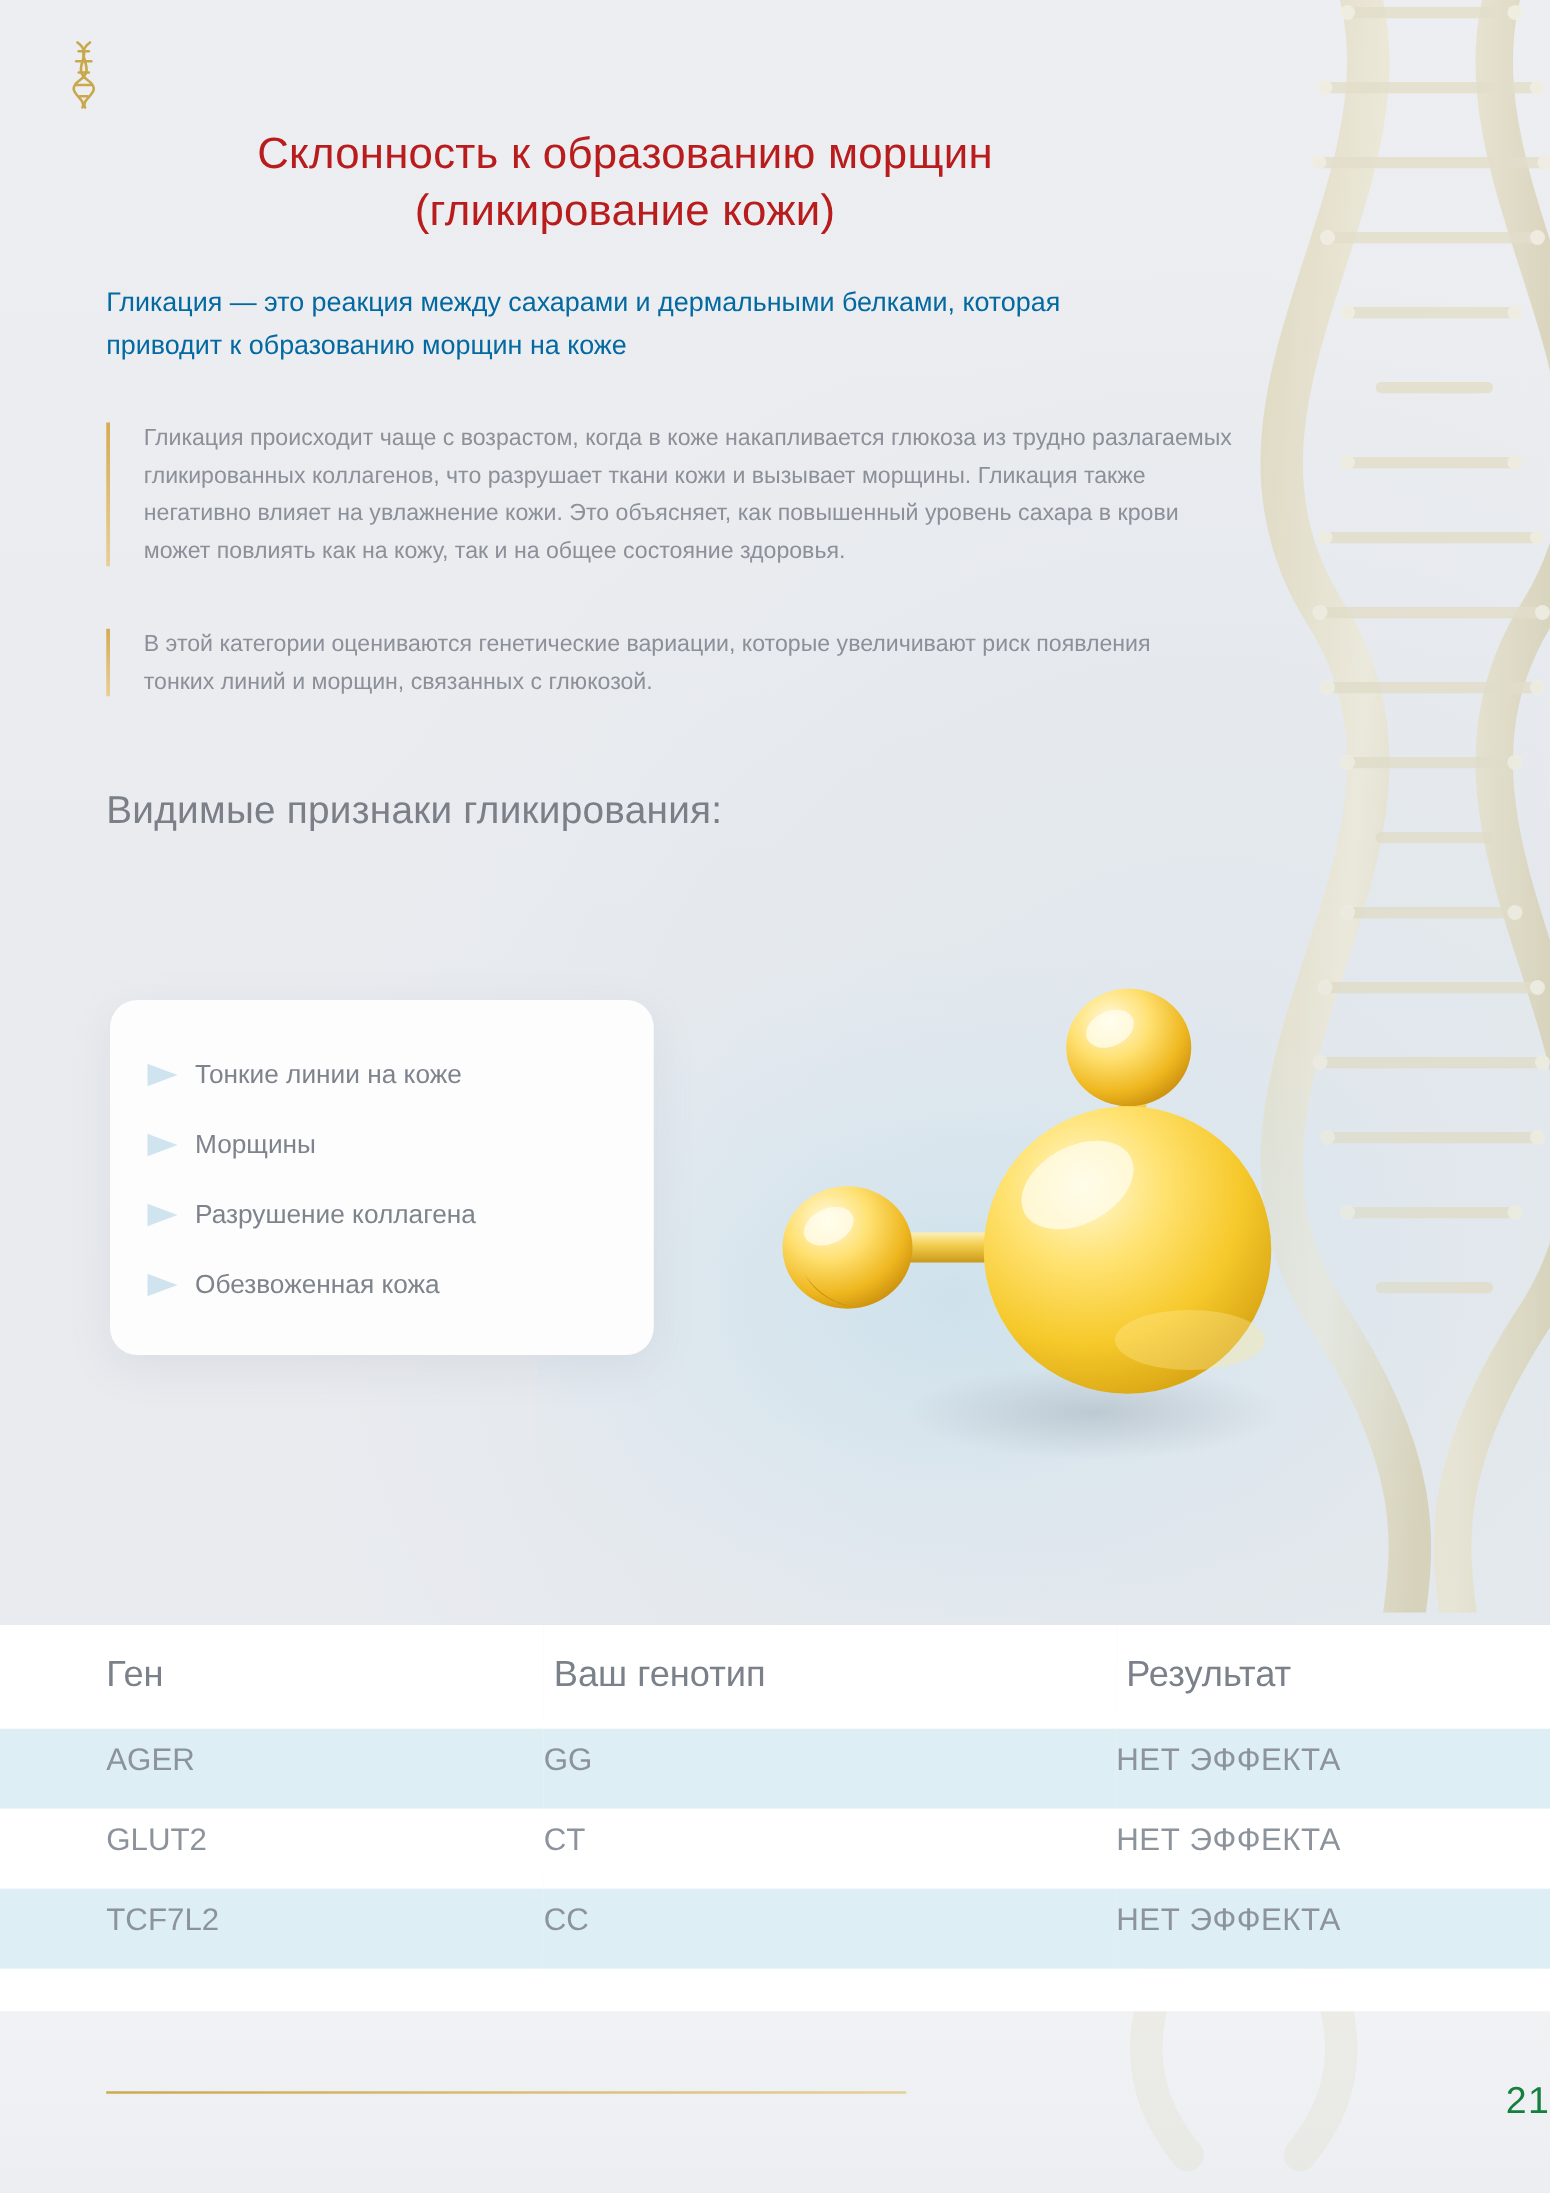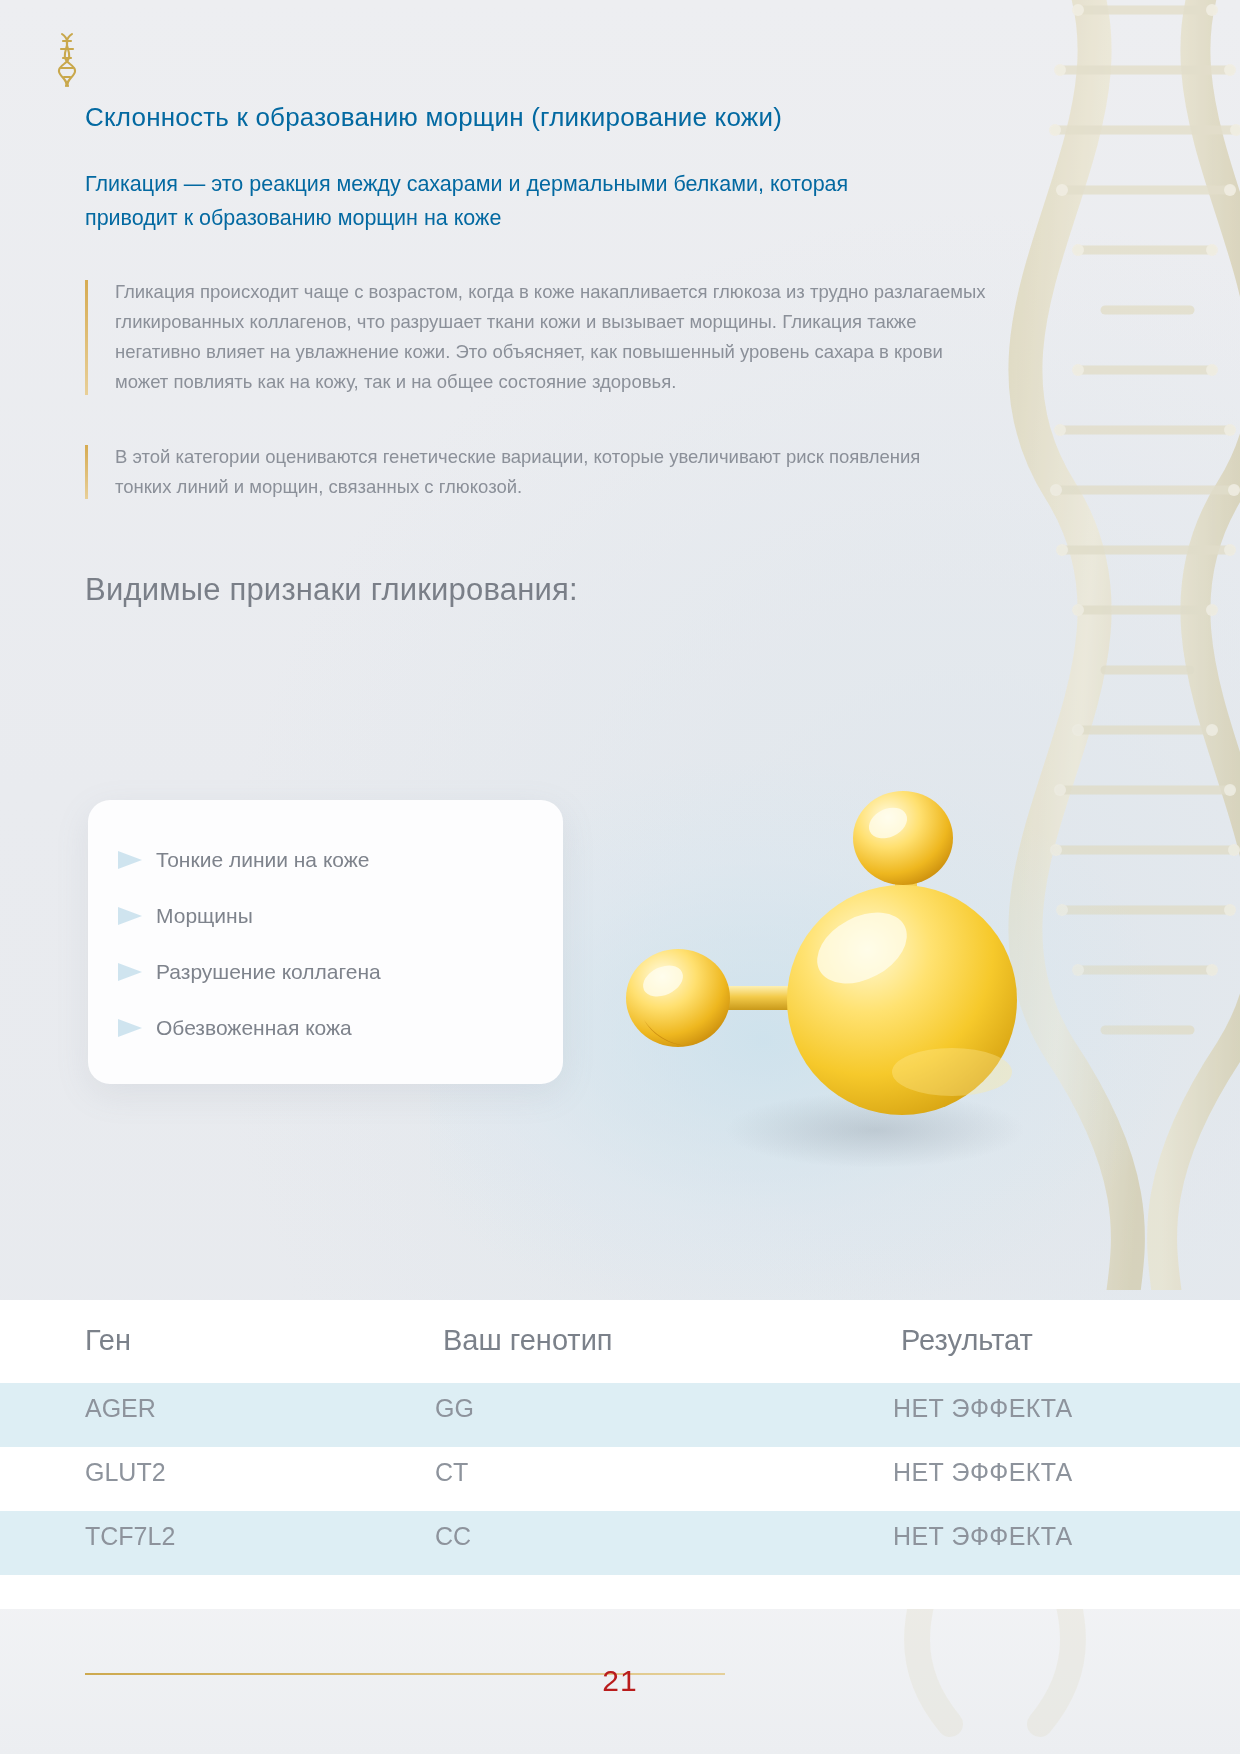--- a/index.html
+++ b/index.html
@@ -73,25 +73,26 @@
   
   .content {
     position: absolute;
     left: 85px;
     top: 100px;
     width: 1000px;
   }
   h1.title {
     margin: 0;
     font-weight: 300;
-    font-size: 26px;
+    font-size: 35px;
     line-height: 1.32;
-    color: #0369a1;
+    color: #b91c1c;
     letter-spacing: .2px;
     max-width: 830px;
+    text-align: center;
   }
   .lead {
     margin: 34px 0 0 0;
     font-weight: 300;
     font-size: 21.5px;
     line-height: 1.55;
     color: #0369a1;
     max-width: 800px;
   }
   .quote {
@@ -127,21 +128,21 @@
     font-size: 31px;
     color: #7a7f88;
     letter-spacing: .2px;
   }
 
   
   .signs-card {
     position: absolute;
     left: 88px;
     top: 800px;
-    width: 475px;
+    width: 435px;
     background: #fdfdfe;
     border-radius: 22px;
     box-shadow: 0 10px 34px rgba(120,130,145,.12);
     padding: 32px 0 28px 0;
   }
   .sign-row {
     display: flex;
     align-items: center;
     padding: 16px 28px;
   }
@@ -212,24 +213,24 @@
     bottom: 79px;
     width: 640px;
     height: 2px;
     background: linear-gradient(90deg, #cda94f 0%, #e5d09a 100%);
   }
   .page-number {
     position: absolute;
     left: 0;
     right: 0;
     bottom: 56px;
-    text-align: center;
+    text-align: right;
     font-weight: 300;
     font-size: 30px;
-    color: #b91c1c;
+    color: #15803d;
     letter-spacing: 1px;
   }
 </style>
 </head>
 <body>
 
 <div class="bg-base"></div>
 
 <div class="bg-dna">
   <svg viewBox="0 0 520 1320" width="520" height="1320" xmlns="http://www.w3.org/2000/svg">

